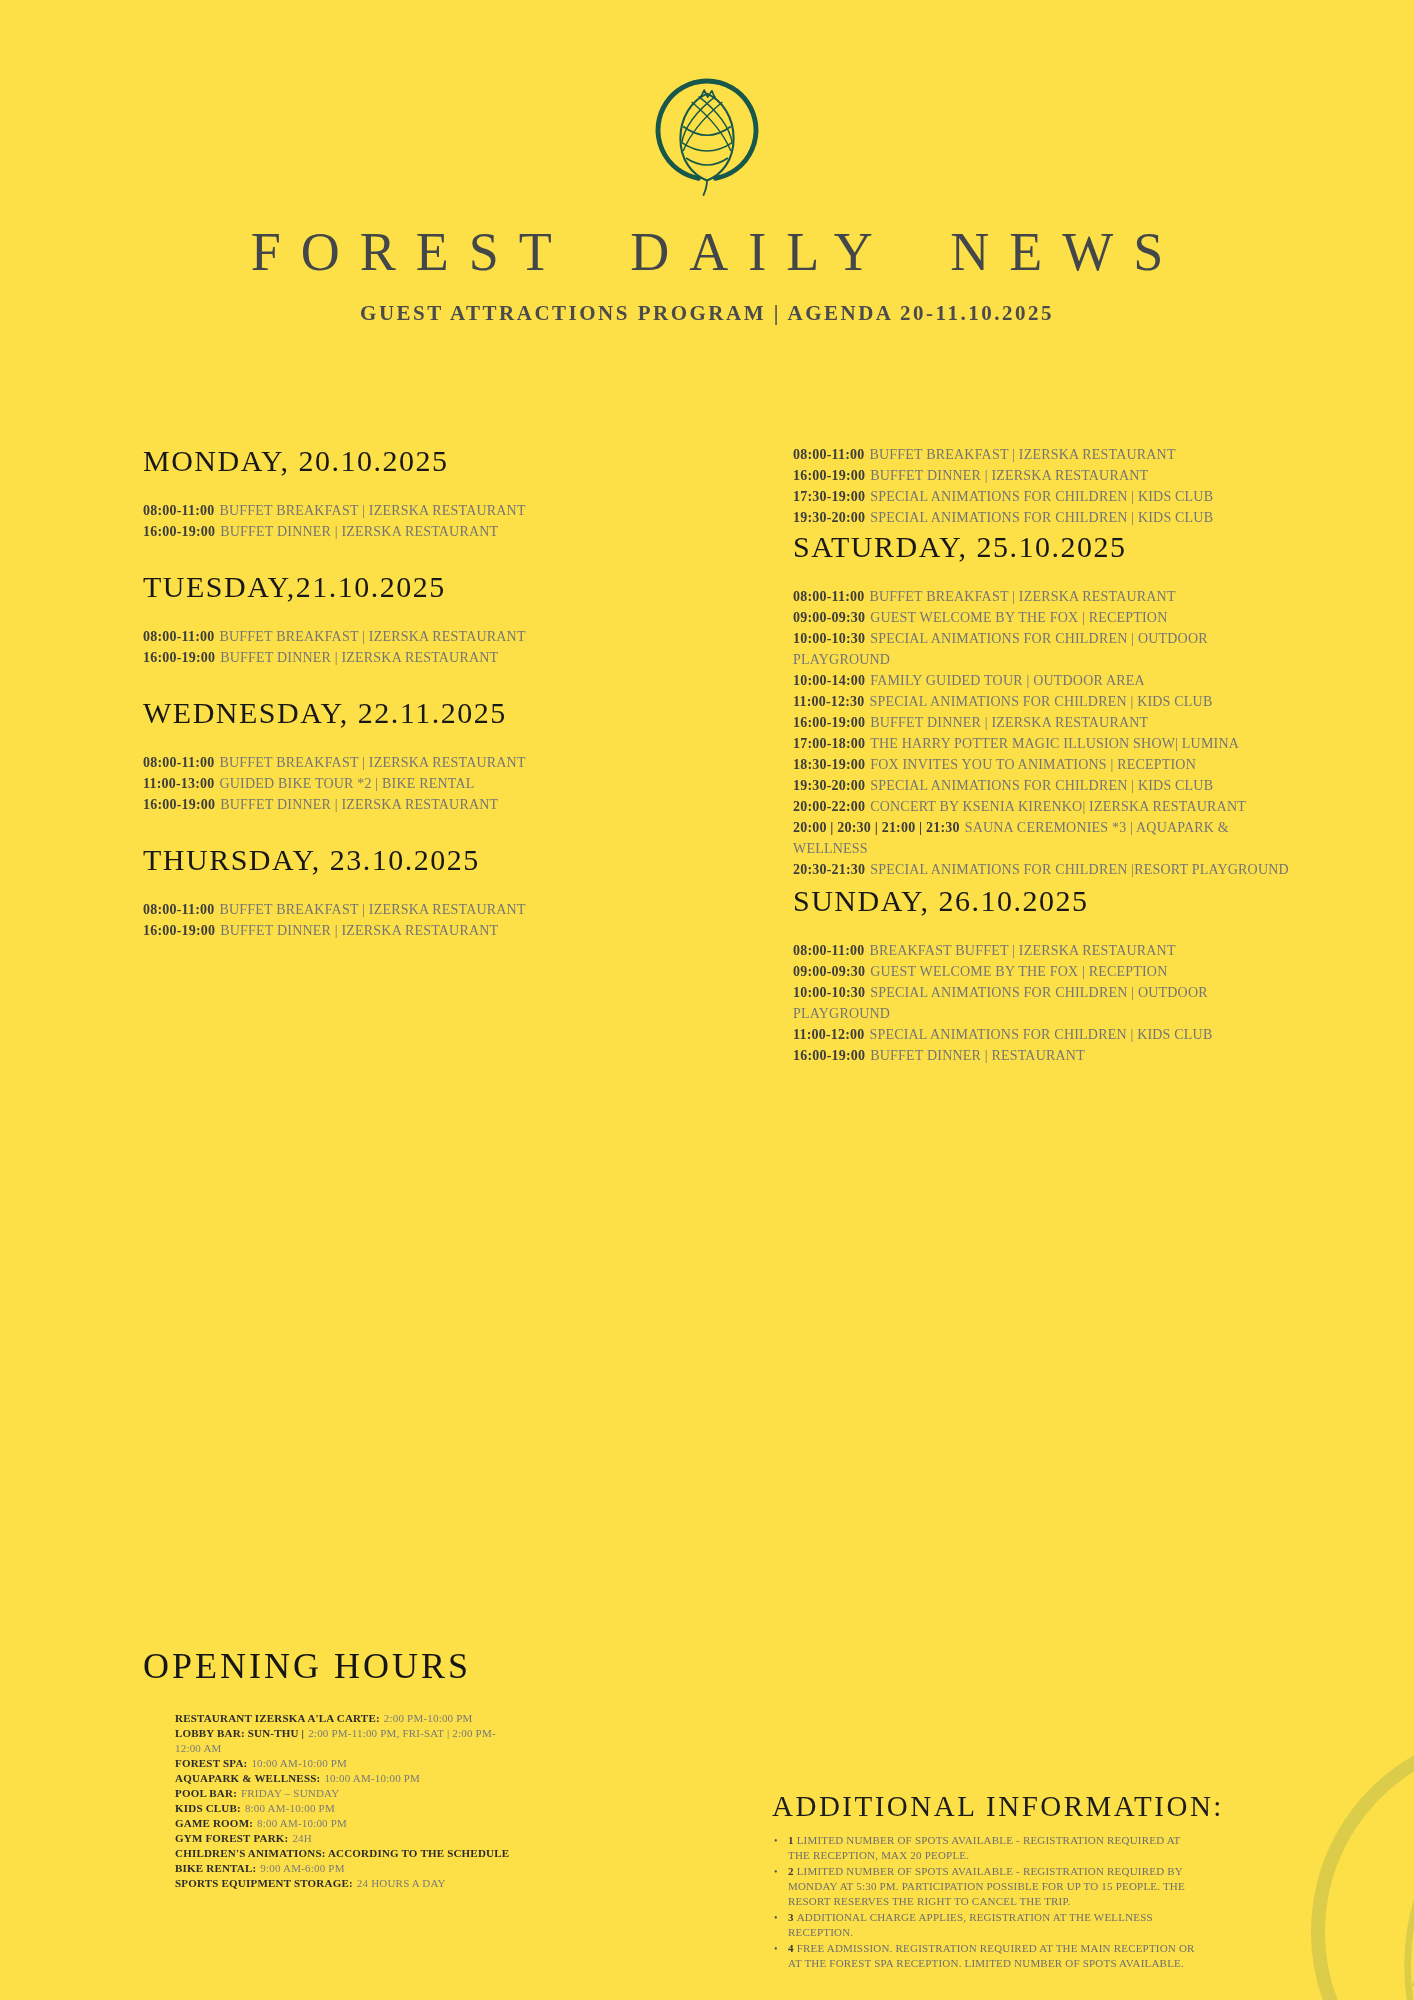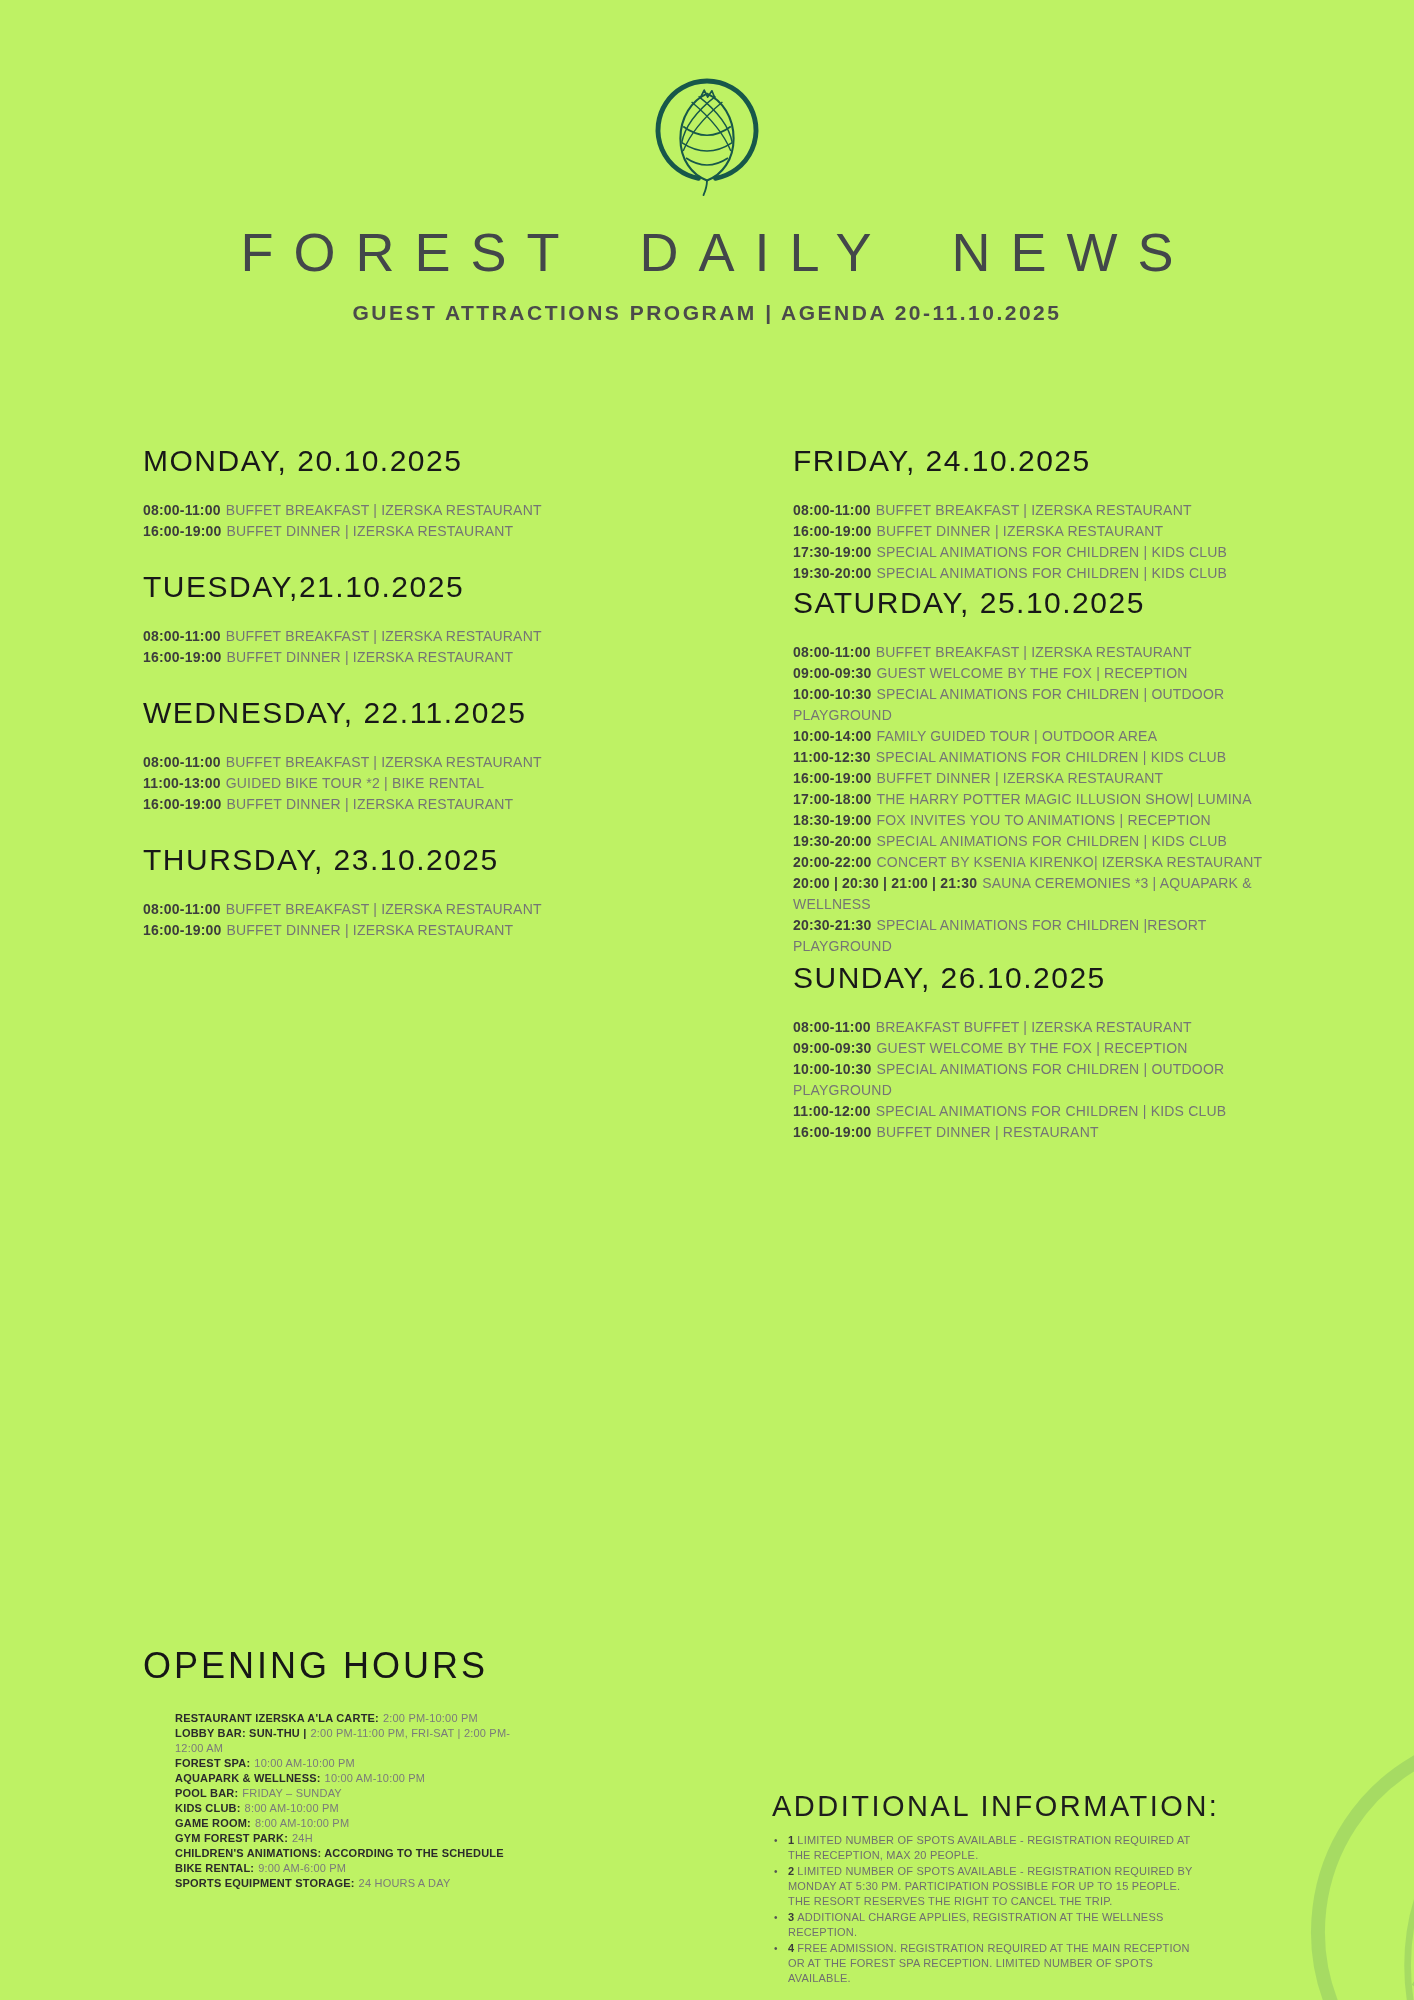--- a/index.html
+++ b/index.html
@@ -1,19 +1,19 @@
 <!DOCTYPE html>
 <html><head>
 <meta charset="utf-8">
 <style>
   html,body{margin:0;padding:0;background:#ffffff;}
   .page{
     position:relative;width:1414px;height:2000px;margin:0 auto;
-    background:#bef264;overflow:hidden;
-    font-family:Liberation Sans, sans-serif;
+    background:#fde047;overflow:hidden;
+    font-family:Liberation Serif, serif;
   }
   
   .header{position:absolute;top:0;left:0;width:100%;text-align:center;}
   .logo-wrap{margin-top:60px;}
   .logo-wrap svg{display:inline-block;}
   .page-title{
     margin:10px 0 0 0;font-weight:400;font-size:54px;color:#43474a;
     letter-spacing:20px;word-spacing:26px;text-indent:20px;
   }
   .page-subtitle{
@@ -115,21 +115,20 @@
         <section class="day day-thursday">
           <h2 class="day-heading">THURSDAY, 23.10.2025</h2>
           <div class="events">
             <p class="event"><span class="time">08:00-11:00</span><span class="etext">BUFFET BREAKFAST | IZERSKA RESTAURANT</span></p>
             <p class="event"><span class="time">16:00-19:00</span><span class="etext">BUFFET DINNER | IZERSKA RESTAURANT</span></p>
           </div>
         </section>
       </div>
     <div class="col col-right" id="col-right">
         <section class="day day-friday">
-          <h2 class="day-heading">FRIDAY, 24.10.2025</h2>
           <div class="events">
             <p class="event"><span class="time">08:00-11:00</span><span class="etext">BUFFET BREAKFAST | IZERSKA RESTAURANT</span></p>
             <p class="event"><span class="time">16:00-19:00</span><span class="etext">BUFFET DINNER | IZERSKA RESTAURANT</span></p>
             <p class="event"><span class="time">17:30-19:00</span><span class="etext">SPECIAL ANIMATIONS FOR CHILDREN | KIDS CLUB</span></p>
             <p class="event"><span class="time">19:30-20:00</span><span class="etext">SPECIAL ANIMATIONS FOR CHILDREN | KIDS CLUB</span></p>
           </div>
         </section>
         <section class="day day-saturday">
           <h2 class="day-heading">SATURDAY, 25.10.2025</h2>
           <div class="events">

